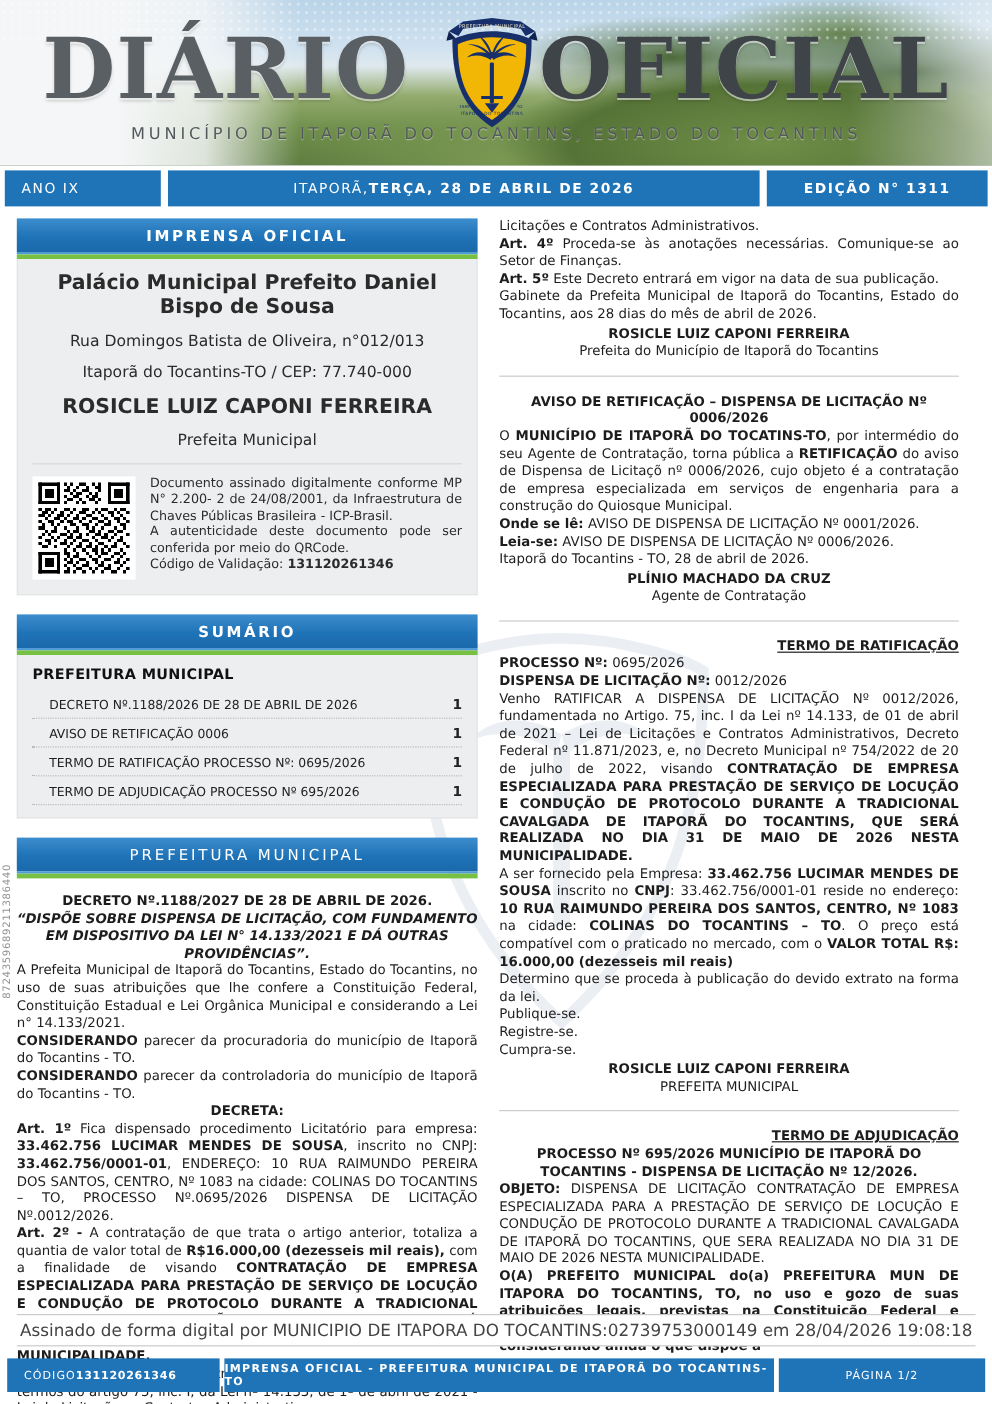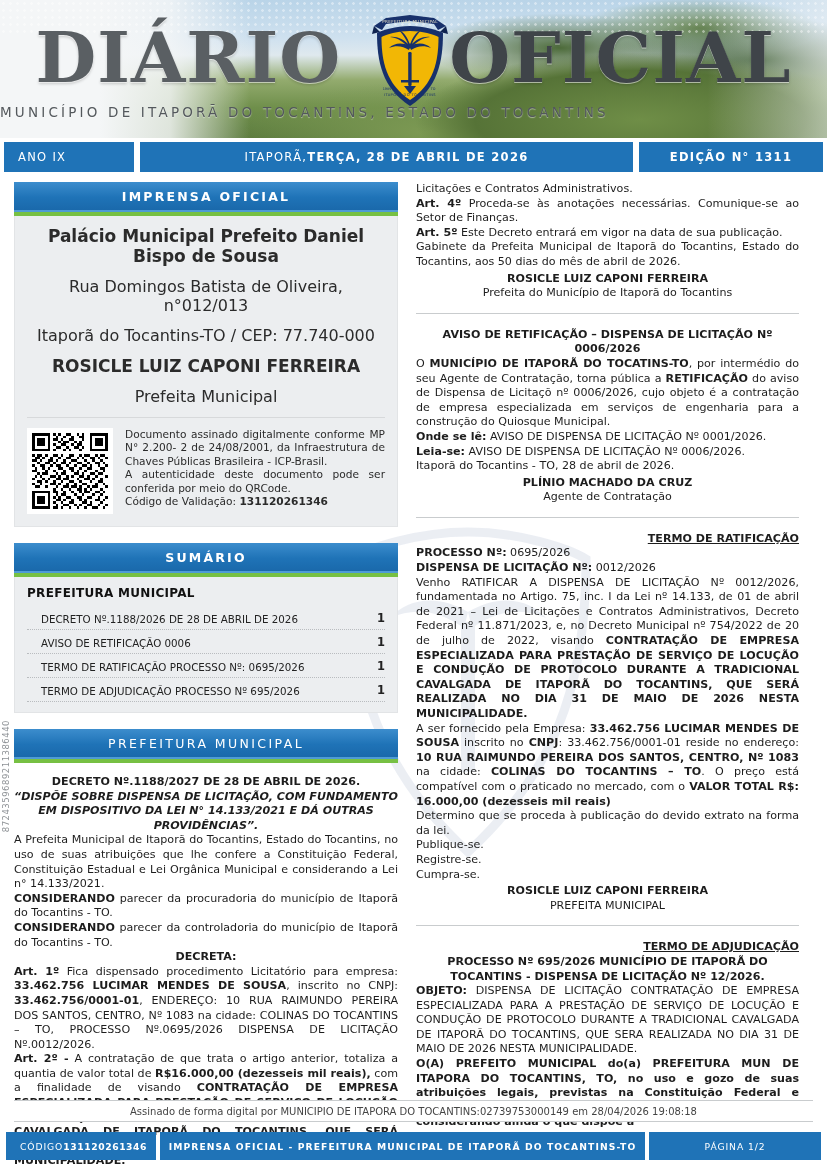--- a/index.html
+++ b/index.html
@@ -61,21 +61,21 @@
     line-height: 80px;
     color: #5a5f63;
     text-shadow: 0 1px 0 rgba(255,255,255,.55), 0 2px 3px rgba(0,0,0,.18);
     white-space: nowrap;
   }
   .mast-title .word-right { color: #3f4449; }
   .mast-title .gap { display: inline-block; width: 108px; }
   .mast-sub {
     position: absolute; z-index: 4;
     left: 0; right: 0; top: 104px;
-    text-align: left;
+    text-align: center;
     font-size: 13.5px;
     letter-spacing: 3.2px;
     font-weight: normal;
     color: #53585c;
     text-shadow: 0 1px 1px rgba(255,255,255,.5);
     white-space: nowrap;
   }
   
   .emblem {
     position: absolute; z-index: 5;
@@ -150,21 +150,21 @@
   .banner-rule { height: 4px; background: #77c043; }
 
   .panel {
     background: #eceef0;
     border: 1px solid #e2e4e6;
     border-top: none;
     padding: 10px 12px 12px 12px;
   }
 
   .imprensa-body { text-align: center; }
-  .imprensa-body p { margin: 0 0 11px 0; font-size: 16px; color: #2b2b2b; }
+  .imprensa-body p { margin: 0 0 11px 0; font-size: 13px; color: #2b2b2b; }
   .imprensa-body p.b { font-weight: bold; font-size: 17px; }
   .imprensa-sep { height: 1px; background: #d7d9db; margin: 4px 0 10px 0; }
 
   .signblock { display: flex; gap: 12px; align-items: flex-start; }
   .qr {
     width: 86px; height: 86px;
     background: #fff;
     padding: 5px;
     flex: 0 0 auto;
   }
@@ -209,21 +209,21 @@
   .hr-thin { border: none; border-top: 1px solid #c9ccce; margin: 12px 0 14px 0; }
 
   
   .digsig {
     position: absolute;
     left: 14px; right: 14px; bottom: 48px;
     border-top: 1px solid #c9ccce;
     border-bottom: 1px solid #c9ccce;
     background: #fff;
     text-align: center;
-    font-size: 10px;
+    font-size: 14px;
     color: #444;
     padding: 5px 0 4px 0;
     z-index: 5;
   }
 
   
   .footer {
     position: absolute;
     left: 0; bottom: 0;
     width: 827px;
@@ -233,21 +233,21 @@
     z-index: 6;
   }
   .footer .cell {
     background: #1f73b7;
     color: #fff;
     height: 28px;
     display: flex; align-items: center; justify-content: center;
     font-size: 9.2px;
     letter-spacing: .9px;
   }
-  .footer .f-code { width: 150px; justify-content: flex-start; padding-left: 14px; }
+  .footer .f-code { width: 177px; justify-content: flex-start; padding-left: 14px; }
   .footer .f-mid { flex: 1; font-weight: bold; letter-spacing: 1.1px; }
   .footer .f-page { width: 172px; }
   .footer .f-code b { font-weight: bold; letter-spacing: .6px; }
 </style>
 </head>
 <body>
 
 <div class="masthead">
   <div class="mast-photo"></div>
   <div class="mast-dots"></div>
@@ -600,21 +600,21 @@
       <p><b>Art. 3º -</b><span> A dispensa que se trata no Art. 1º deste ato dar-se-á nos termos do artigo 75, inc. I, da Lei nº 14.133, de 1º de abril de 2021 - Lei de Licitações e Contratos Administrativos.</span></p>
     </div>
   </div>
 
   <div class="col right">
 
     <div class="art">
       <p>Licitações e Contratos Administrativos.</p>
       <p><b>Art. 4º</b><span> Proceda-se às anotações necessárias. Comunique-se ao Setor de Finanças.</span></p>
       <p><b>Art. 5º</b><span> Este Decreto entrará em vigor na data de sua publicação.</span></p>
-      <p>Gabinete da Prefeita Municipal de Itaporã do Tocantins, Estado do Tocantins, aos 50 dias do mês de abril de 2026.</p>
+      <p>Gabinete da Prefeita Municipal de Itaporã do Tocantins, Estado do Tocantins, aos 28 dias do mês de abril de 2026.</p>
       <p class="sig">ROSICLE LUIZ CAPONI FERREIRA</p>
       <p class="sigsub">Prefeita do Município de Itaporã do Tocantins</p>
     </div>
 
     <hr class="hr-thin">
 
     <div class="art">
       <p class="tit">AVISO DE RETIFICAÇÃO – DISPENSA DE LICITAÇÃO Nº 0006/2026</p>
       <p><span>O </span><b>MUNICÍPIO DE ITAPORÃ DO TOCATINS-TO</b><span>, por intermédio do seu Agente de Contratação, torna pública a </span><b>RETIFICAÇÃO</b><span> do aviso de Dispensa de Licitaçõ nº 0006/2026, cujo objeto é a contratação de empresa especializada em serviços de engenharia para a construção do Quiosque Municipal.</span></p>
       <p><b>Onde se lê:</b><span> AVISO DE DISPENSA DE LICITAÇÃO Nº 0001/2026.</span></p>

